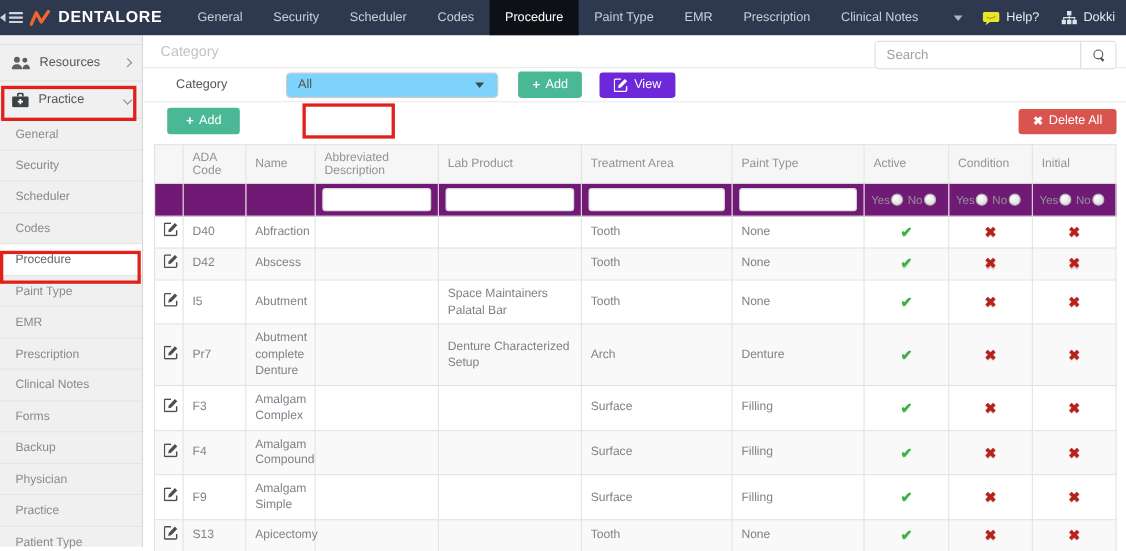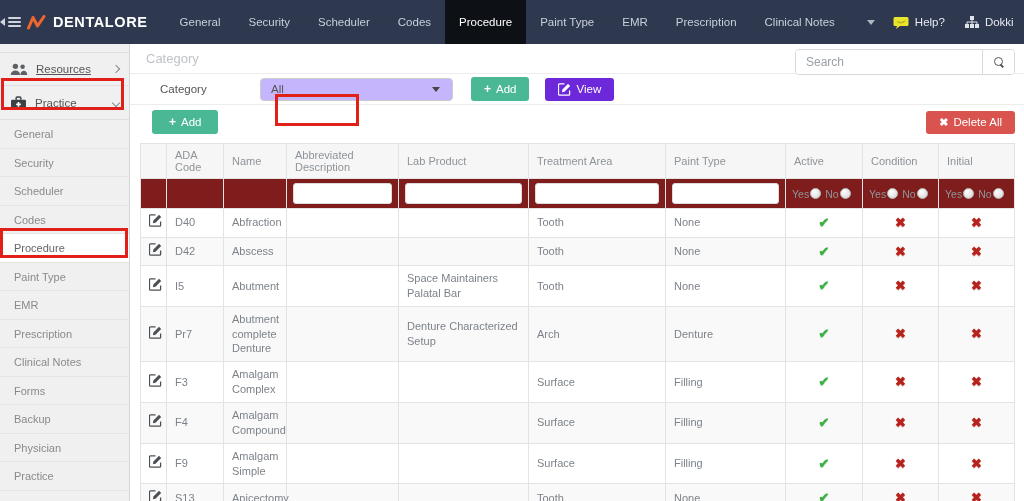--- a/index.html
+++ b/index.html
@@ -1,20 +1,20 @@
 <!DOCTYPE html>
 <html><head>
 <meta charset="utf-8">
 <style>
   * { margin:0; padding:0; box-sizing:border-box; }
   html,body { width:1024px; height:501px; overflow:hidden;
     font-family:"Liberation Sans", sans-serif; background:#fff; }
 
   
-  .topbar { height:44px; background:#2e3950; display:flex; align-items:stretch; color:#c9cfda; font-size:11.5px; position:relative; z-index:5; }
+  .topbar { height:32px; background:#2e3950; display:flex; align-items:stretch; color:#c9cfda; font-size:11.5px; position:relative; z-index:5; }
   .menu-toggle { width:52px; display:flex; align-items:center; justify-content:center; cursor:pointer; gap:3px; }
   .menu-toggle .tri { width:0; height:0; border-top:4px solid transparent; border-bottom:4px solid transparent; border-right:5px solid #cfd4dd; }
   .menu-toggle .bars { display:flex; flex-direction:column; gap:2px; }
   .menu-toggle .bars i { display:block; width:13px; height:2px; background:#cfd4dd; border-radius:1px; }
   .brand { display:flex; align-items:center; gap:7px; padding:0 18px 0 6px; }
   .brand svg { display:block; }
   .brand-name { color:#fff; font-weight:bold; font-size:14.5px; letter-spacing:.6px; }
   .top-nav { display:flex; list-style:none; align-items:stretch; }
   .top-nav li { display:flex; align-items:center; padding:0 14px; cursor:pointer; white-space:nowrap; }
   .top-nav li.active { background:#0d1014; color:#fff; }
@@ -22,21 +22,21 @@
   .caret-down { width:0; height:0; border-left:4px solid transparent; border-right:4px solid transparent; border-top:5px solid #aeb6c2; display:inline-block; }
   .top-right { margin-left:auto; display:flex; align-items:center; gap:20px; padding-right:14px; color:#e7eaef; }
   .top-item { display:flex; align-items:center; gap:6px; cursor:pointer; white-space:nowrap; }
 
   
   .shell { display:flex; height:465px; }
 
   
   .sidebar { width:130px; background:#f0f0f0; border-right:1px solid #d6d6d6; font-size:11.5px; color:#777; flex-shrink:0; }
   .side-parent { height:34px; display:flex; align-items:center; gap:8px; padding:0 10px; border-bottom:1px solid #e0e0e0; cursor:pointer; color:#555; }
-  .side-parent:first-child { margin-top:8px; border-top:1px solid #e0e0e0;text-decoration:underline; }
+  .side-parent:first-child { margin-top:8px; border-top:1px solid #e0e0e0; }
   .side-parent .grow { flex:1; }
   .chev { width:6px; height:6px; border-right:1.5px solid #888; border-bottom:1.5px solid #888; display:inline-block; }
   .chev.right { transform:rotate(-45deg); }
   .chev.down { transform:rotate(45deg); }
   .side-list { list-style:none; }
   .side-list li { height:28.5px; line-height:28.5px; padding-left:14px; border-bottom:1px solid #e4e4e4; cursor:pointer; color:#8a8a8a; font-size:11px; }
   .side-list li.active { background:#fff; color:#666; }
 
   
   .main { flex:1; position:relative; background:#fff; }
@@ -44,42 +44,42 @@
   .searchbox { position:absolute; top:5px; right:10px; width:220px; height:26px; display:flex; border:1px solid #d9d9d9; border-radius:4px; overflow:hidden; background:#fff; }
   .searchbox input { flex:1; border:0; outline:none; padding:0 10px; font-size:12px; color:#c2410c; font-family:"Liberation Sans",sans-serif; }
   .searchbox input::placeholder { color:#9aa0a6; }
   .searchbox button { width:32px; border:0; border-left:1px solid #d9d9d9; background:#fff; cursor:pointer; display:flex; align-items:center; justify-content:center; }
   .mag { position:relative; width:10px; height:10px; }
   .mag::before { content:""; position:absolute; width:7px; height:7px; border:1.6px solid #555; border-radius:50%; left:0; top:0; }
   .mag::after { content:""; position:absolute; width:4px; height:1.6px; background:#555; transform:rotate(45deg); left:6px; top:8px; }
 
   .toolbar { height:31px; display:flex; align-items:center; border-bottom:1px solid #ececec; padding-left:30px; }
   .toolbar-label { font-size:11.5px; color:#555; width:72px; }
-  .selectbox { width:193px; height:23px; border:1px solid #ccc; border-radius:4px; background:#c4b5fd; display:flex; align-items:center; padding:0 12px 0 10px; font-size:11.5px; color:#555; cursor:pointer; margin-left:28px; }
+  .selectbox { width:193px; height:23px; border:1px solid #ccc; border-radius:4px; background:#7dd3fc; display:flex; align-items:center; padding:0 12px 0 10px; font-size:11.5px; color:#555; cursor:pointer; margin-left:28px; }
   .selectbox .grow { flex:1; }
   .sel-caret { width:0; height:0; border-left:4px solid transparent; border-right:4px solid transparent; border-top:5px solid #444; }
 
   .btn { border:0; border-radius:3px; color:#fff; font-size:11.5px; padding:5px 13px; cursor:pointer; display:inline-flex; align-items:center; gap:5px; font-family:"Liberation Sans",sans-serif; }
   .btn-green { background:#4ab795; }
   .btn-green-light { background:#6d28d9; }
   .btn-red { background:#d9534f; }
   .plus { font-weight:bold; font-size:12px; }
   .x-glyph { font-size:11px; font-weight:bold; }
 
   .toolbar2 { height:34px; display:flex; align-items:center; padding:0 10px; position:relative; }
   .toolbar2 .btn-green { margin-left:12px; padding:5px 17px; }
   .toolbar2 .btn-red { position:absolute; right:10px; }
 
   .edit-glyph { width:13px; height:13px; display:inline-block; }
 
   
   .grid { margin:4px 10px 0 10px; border-collapse:collapse; table-layout:fixed; width:874px; font-size:11px; }
   .grid th, .grid td { border:1px solid #e3e3e3; }
   .grid thead th { background:#f6f6f6; color:#8e9499; font-weight:normal; text-align:left; padding:5px 8px; }
-  .grid .filter-row td { background:#7f1d1d; padding:4px 6px; }
+  .grid .filter-row td { background:#701a75; padding:4px 6px; }
   .filter-input { width:100%; height:21px; border:1px solid #dcdcdc; border-radius:3px; outline:none; padding:0 5px; font-family:"Liberation Sans",sans-serif; }
   .radio-pair { color:#8e9499; white-space:nowrap; font-size:10.5px; display:flex; align-items:center; }
   .radio { width:11px; height:11px; border-radius:50%; border:1px solid #b5b5b5; background:radial-gradient(circle at 35% 30%, #fff 0%, #d8d8d8 90%); display:inline-block; margin:0 4px 0 1px; cursor:pointer; }
   .grid tbody td { padding:5px 8px; color:#7d838a; vertical-align:middle; line-height:1.35; background:#fff; }
   .grid tbody tr:nth-child(even) td { background:#f9f9f9; }
   .td-c { text-align:center; }
   .ok { color:#3fae47; font-size:13px; font-weight:bold; text-shadow:0 1px 0 #c9eccb; }
   .no { color:#b6231d; font-size:13px; font-weight:bold; text-shadow:0 1px 0 #ecc9c9; }
 
   

